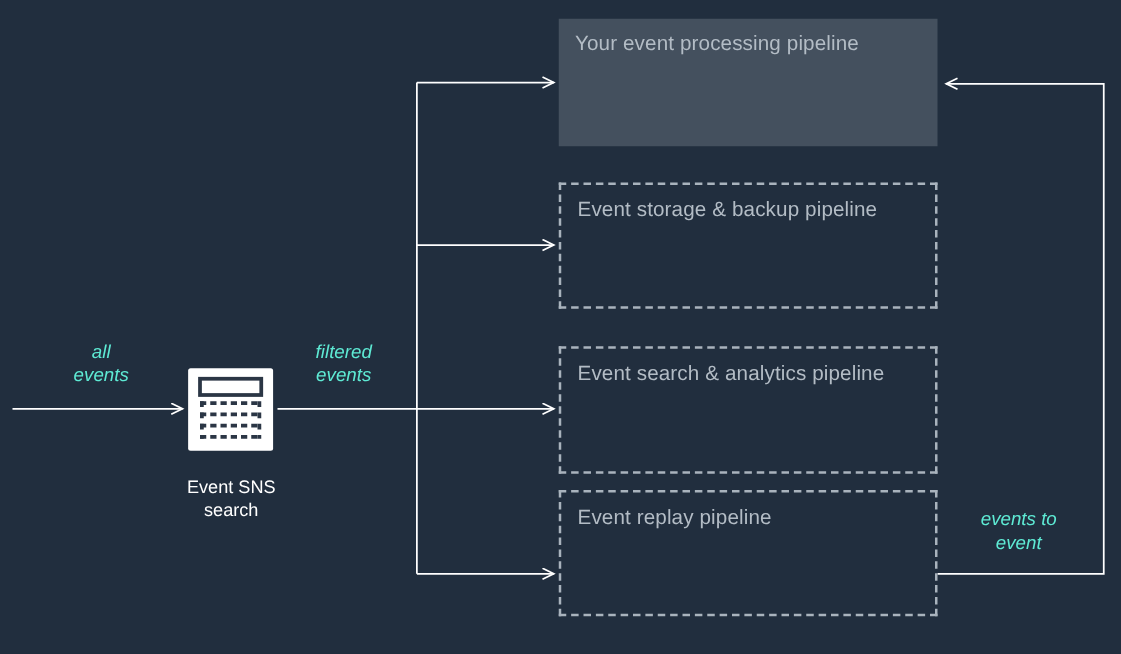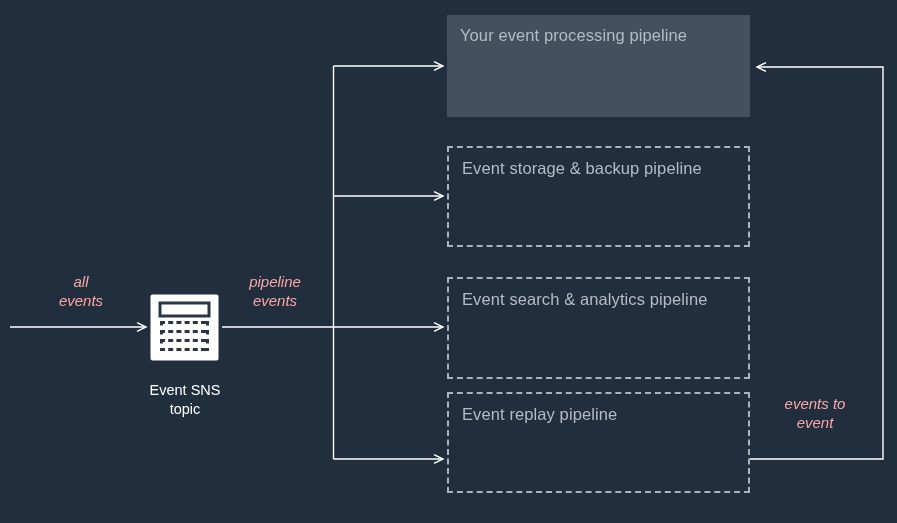--- a/index.html
+++ b/index.html
@@ -39,21 +39,21 @@
     left: 13px;
     top: 11px;
     font-size: 16.5px;
     color: #b3bcc5;
     letter-spacing: 0.1px;
     white-space: nowrap;
   }
   .edge-label {
     position: absolute;
     font-style: italic;
-    color: #fca5a5;
+    color: #5eead4;
     font-size: 15px;
     line-height: 19px;
     text-align: center;
     white-space: nowrap;
   }
   .icon-caption {
     position: absolute;
     color: #ffffff;
     font-size: 14.5px;
     line-height: 19px;
@@ -110,34 +110,34 @@
       </g>
       <g stroke="#2b3645" stroke-width="3" fill="none" stroke-dasharray="4.5 4.5" stroke-linecap="butt">
         <line x1="11.5" y1="27" x2="11.5" y2="57"></line>
         <line x1="57.5" y1="27" x2="57.5" y2="57"></line>
       </g>
     </svg>
   </div>
 
   <div class="icon-caption" style="left:105px; top:381px; width:160px;">
     <div>Event SNS</div>
-    <div>topic</div>
+    <div>search</div>
   </div>
 
   <div class="edge-label" style="left:21px; top:272px; width:120px;">
     <div>all</div>
     <div>events</div>
   </div>
 
   <div class="edge-label" style="left:215px; top:272px; width:120px;">
-    <div>pipeline</div>
+    <div>filtered</div>
     <div>events</div>
   </div>
 
-  <div class="edge-label" style="left:755px; top:394px; width:120px;">
+  <div class="edge-label" style="left:755px; top:406px; width:120px;">
     <div>events to</div>
     <div>event</div>
   </div>
 
   <div class="node-box solid" style="left:447px; top:15px; width:303px; height:102px;">
     <div class="node-label">Your event processing pipeline</div>
   </div>
 
   <div class="node-box dashed" style="left:447px; top:146px; width:303px; height:101px;">
     <div class="node-label">Event storage &amp; backup pipeline</div>

